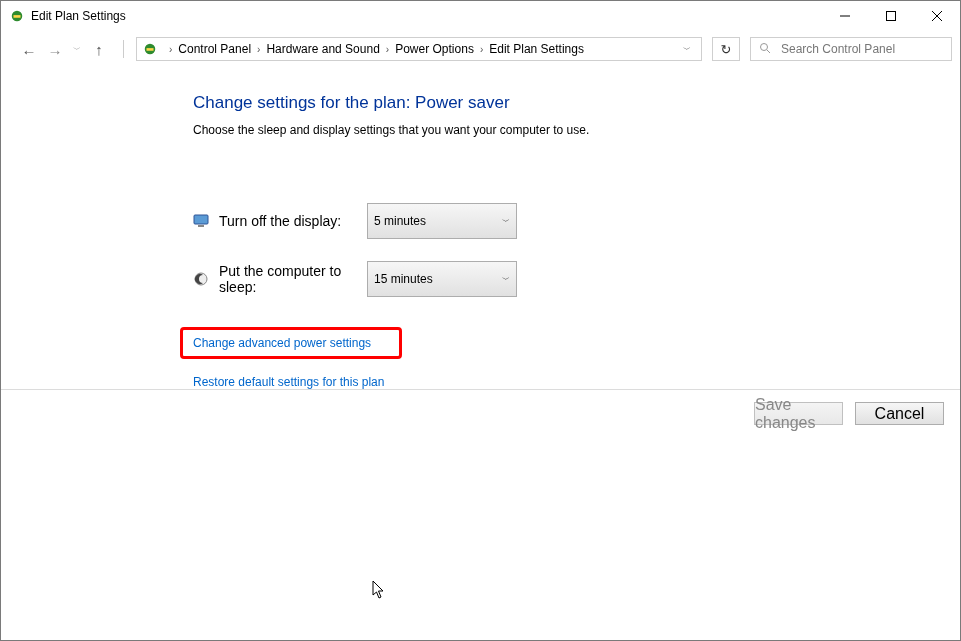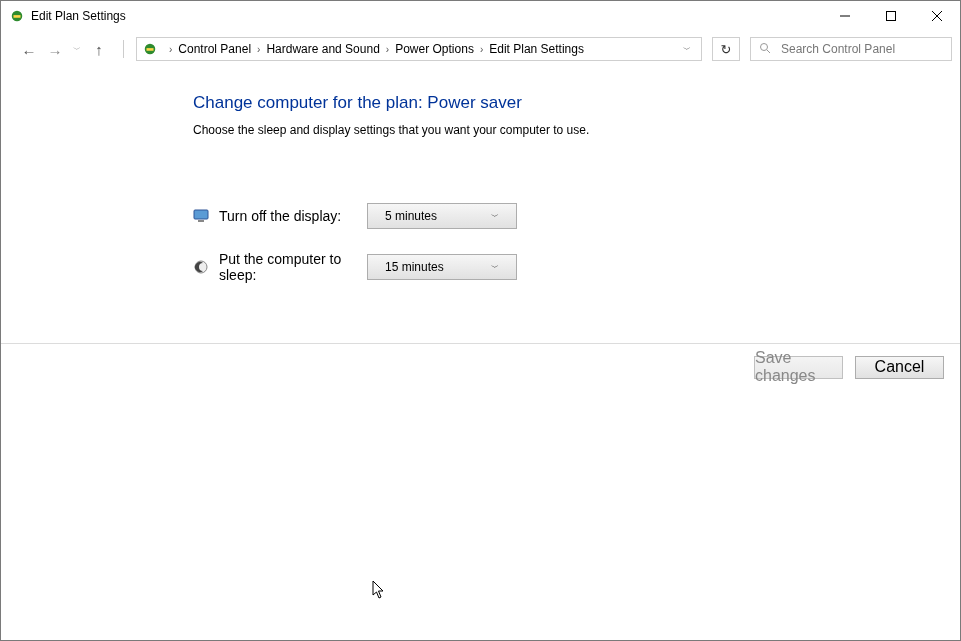--- a/index.html
+++ b/index.html
@@ -32,21 +32,21 @@
   .searchbox input { border: none; outline: none; flex: 1; font-size: 12px; font-family: inherit; color: #666; }
   .searchbox input::placeholder { color: #777; }
 
   
   .content { flex: 1; padding: 26px 0 0 192px; position: relative; }
   .heading { font-size: 17px; font-weight: 400; color: #003399; margin-bottom: 10px; }
   .desc { font-size: 12px; color: #000; margin-bottom: 66px; }
   .row { display: flex; align-items: center; margin-bottom: 22px; }
   .row-icon { width: 16px; height: 16px; margin-right: 10px; display:flex; align-items:center; justify-content:center; }
   .row-label { width: 148px; font-size: 14px; }
-  .dropdown { width: 150px; height: 26px; background: linear-gradient(#f6f6f6,#e1e1e1); border: 1px solid #adadad; display: flex; align-items: center; padding: 0 17px; font-size: 12px; position: relative; cursor: default; }
+  .dropdown { width: 150px; height: 36px; background: linear-gradient(#f6f6f6,#e1e1e1); border: 1px solid #adadad; display: flex; align-items: center; padding: 0 6px; font-size: 12px; position: relative; cursor: default; }
   .dropdown .caret { margin-left: auto; font-size: 8px; color: #333; }
   .linkblock { margin-top: 30px; }
   .linkblock .highlighted { display: inline-block; border: 3px solid #ff0000; border-radius: 4px; padding: 6px 28px 6px 10px; margin-left: -13px; margin-bottom: 10px; }
   .linkblock a, .linkblock .link { color: #0066cc; font-size: 12px; cursor: pointer; }
   .linkblock .plain-link { margin-top: 6px; padding-left: 0; }
 
   
   .footerbar { border-top: 1px solid #dcdcdc; padding: 12px 16px; display: flex; justify-content: flex-end; gap: 12px; }
   .btn { width: 89px; height: 23px; border: 1px solid #adadad; background: linear-gradient(#f6f6f6,#e1e1e1); font-size: 16px; display:flex; align-items:center; justify-content:center; cursor: default; }
   .btn.disabled { color: #888; background: linear-gradient(#f4f4f4,#e8e8e8); border-color:#c0c0c0; }
@@ -120,21 +120,21 @@
             <circle cx="5" cy="5" r="3.5" fill="none" stroke="#999" stroke-width="1"></circle>
             <line x1="8" y1="8" x2="11" y2="11" stroke="#999" stroke-width="1"></line>
           </svg>
       </span>
       <input type="text" placeholder="Search Control Panel" style="">
     </div>
   </div>
 
   <div class="content">
 
-    <div class="heading">Change computer for the plan: Power saver</div>
+    <div class="heading">Change settings for the plan: Power saver</div>
     <div class="desc">Choose the sleep and display settings that you want your computer to use.</div>
 
     <div class="row">
       <span class="row-icon">
         <svg width="16" height="16" viewBox="0 0 16 16">
           <rect x="1" y="2" width="14" height="9" rx="1" fill="#5b9bd5" stroke="#2f5597"></rect>
           <rect x="5" y="12" width="6" height="2" fill="#888"></rect>
         </svg>
       </span>
       <span class="row-label">Turn off the display:</span>
@@ -151,20 +151,28 @@
           <path d="M10 4 A5 5 0 1 0 10 12 A4 4 0 1 1 10 4" fill="#444"></path>
         </svg>
       </span>
       <span class="row-label">Put the computer to sleep:</span>
       <div class="dropdown">
         <span>15 minutes</span>
         <span class="caret">﹀</span>
       </div>
     </div>
 
+    <div class="linkblock">
+      <div class="highlighted">
+        <span class="link">Change advanced power settings</span>
+      </div>
+      <div class="plain-link">
+        <span class="link">Restore default settings for this plan</span>
+      </div>
+    </div>
 
   </div>
 
   <div class="footerbar">
     <div class="btn disabled">Save changes</div>
     <div class="btn">Cancel</div>
   </div>
 
   <div style="flex:1"></div>
 

